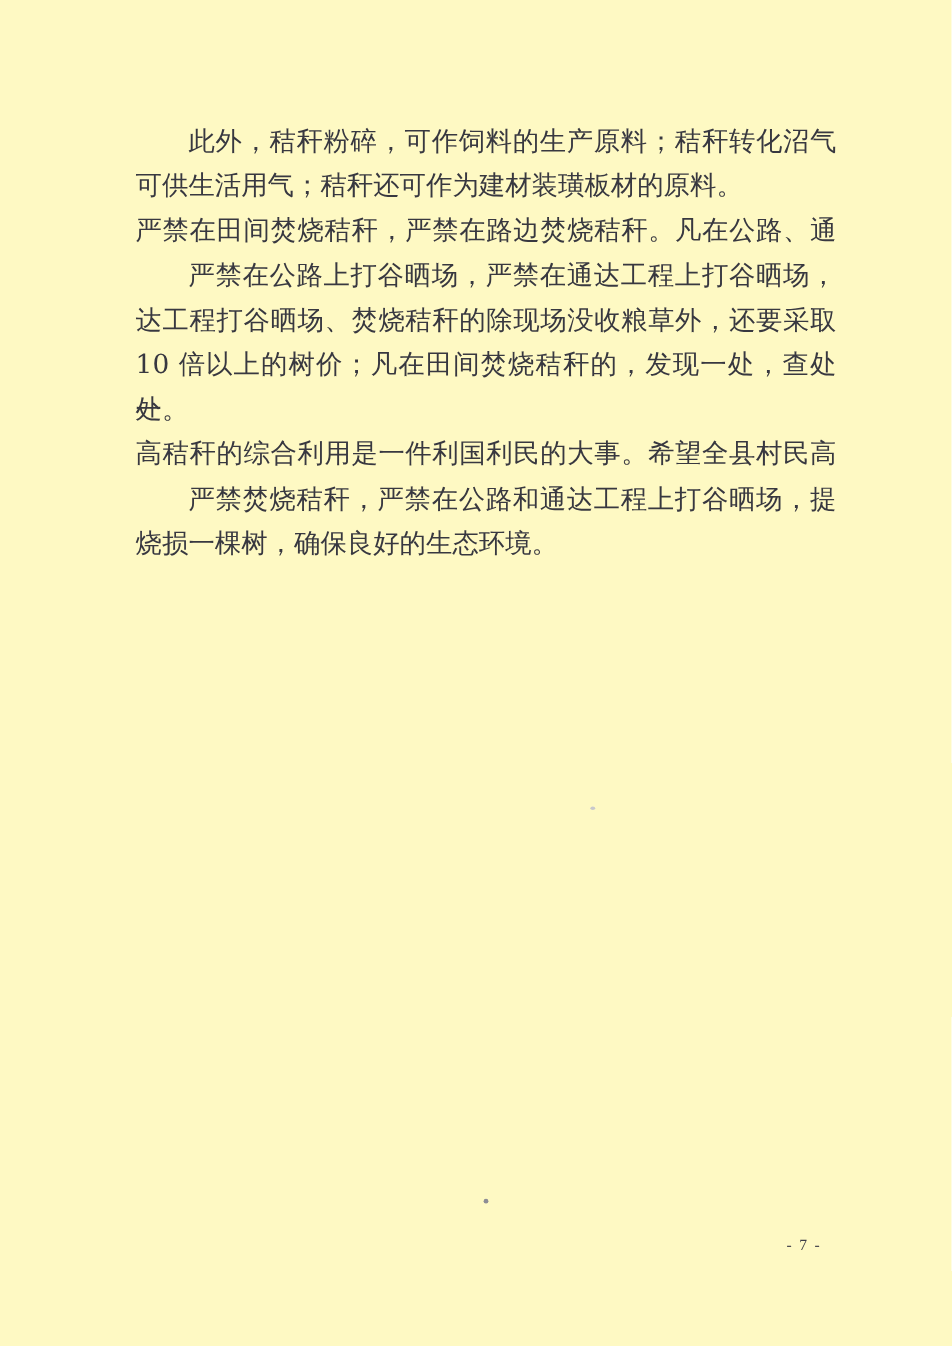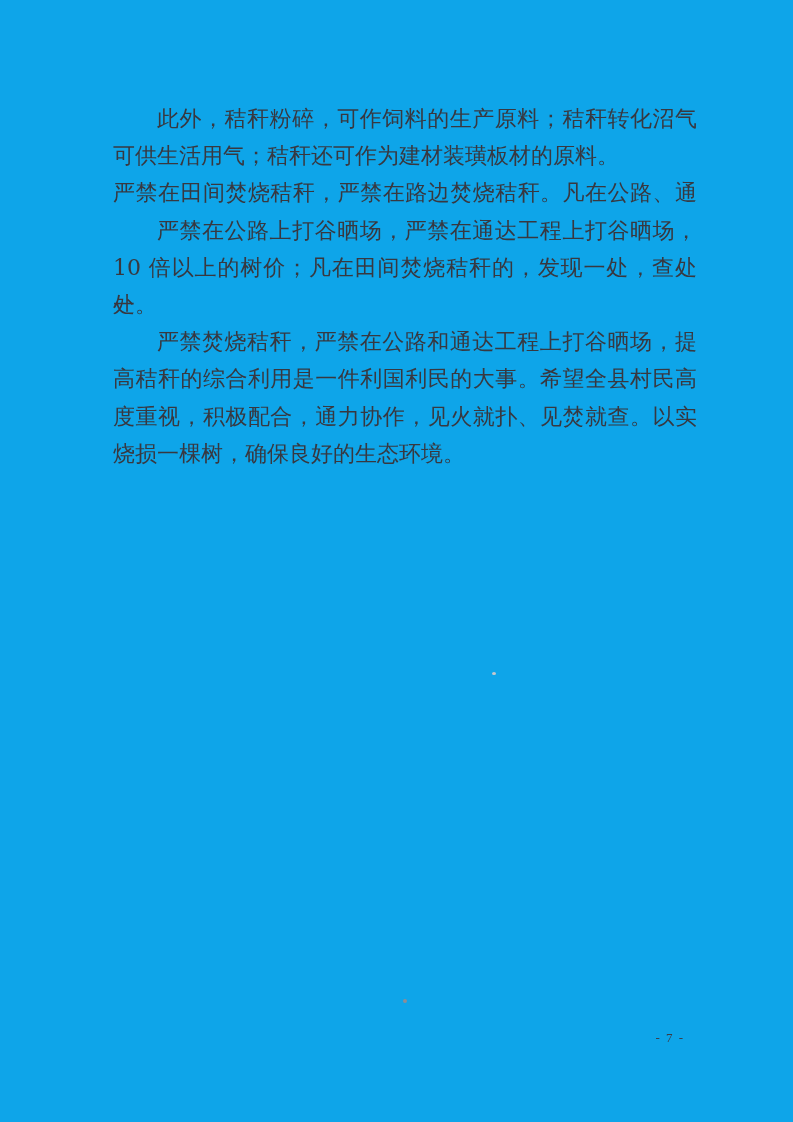--- a/index.html
+++ b/index.html
@@ -4,21 +4,21 @@
 <style>
   html, body {
     margin: 0;
     padding: 0;
     background: #ffffff;
   }
   .page {
     position: relative;
     width: 793px;
     height: 1122px;
-    background: #0ea5e9;
+    background: #fef9c3;
     overflow: hidden;
     font-family: "DejaVu Serif", "Liberation Serif", serif;
   }
   .text-block {
     position: absolute;
     left: 113px;
     top: 100px;
     width: 584px;
   }
   .para {
@@ -84,28 +84,28 @@
   <main class="text-block">
 
     <p class="para">
       <span class="line full indent">此外，秸秆粉碎，可作饲料的生产原料；秸秆转化沼气</span>
       <span class="line end">可供生活用气；秸秆还可作为建材装璜板材的原料。</span>
     </p>
 
     <p class="para">
       <span class="line full">严禁在田间焚烧秸秆，严禁在路边焚烧秸秆。凡在公路、通</span>
       <span class="line full indent">严禁在公路上打谷晒场，严禁在通达工程上打谷晒场，</span>
+      <span class="line full">达工程打谷晒场、焚烧秸秆的除现场没收粮草外，还要采取</span>
       <span class="line full">10 倍以上的树价；凡在田间焚烧秸秆的，发现一处，查处一</span>
       <span class="line end">处。</span>
     </p>
 
     <p class="para">
+      <span class="line full">高秸秆的综合利用是一件利国利民的大事。希望全县村民高</span>
       <span class="line full indent">严禁焚烧秸秆，严禁在公路和通达工程上打谷晒场，提</span>
-      <span class="line full">高秸秆的综合利用是一件利国利民的大事。希望全县村民高</span>
-      <span class="line full">度重视，积极配合，通力协作，见火就扑、见焚就查。以实</span>
       <span class="line end">烧损一棵树，确保良好的生态环境。</span>
     </p>
 
   </main>
 
   <div class="speck speck-1"></div>
   <div class="speck speck-2"></div>
 
   <div class="page-number">- 7 -</div>
 

